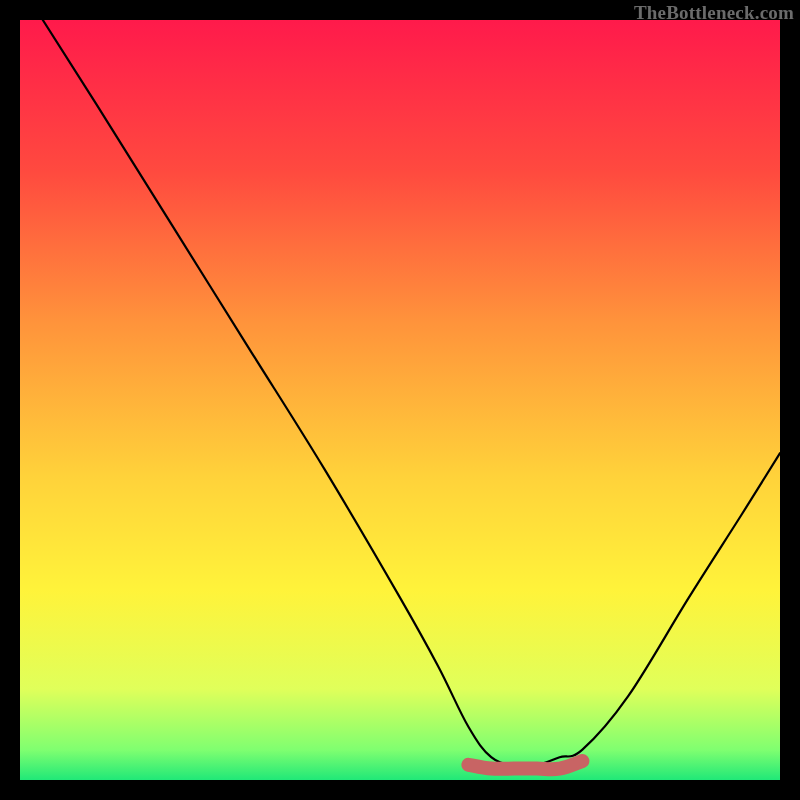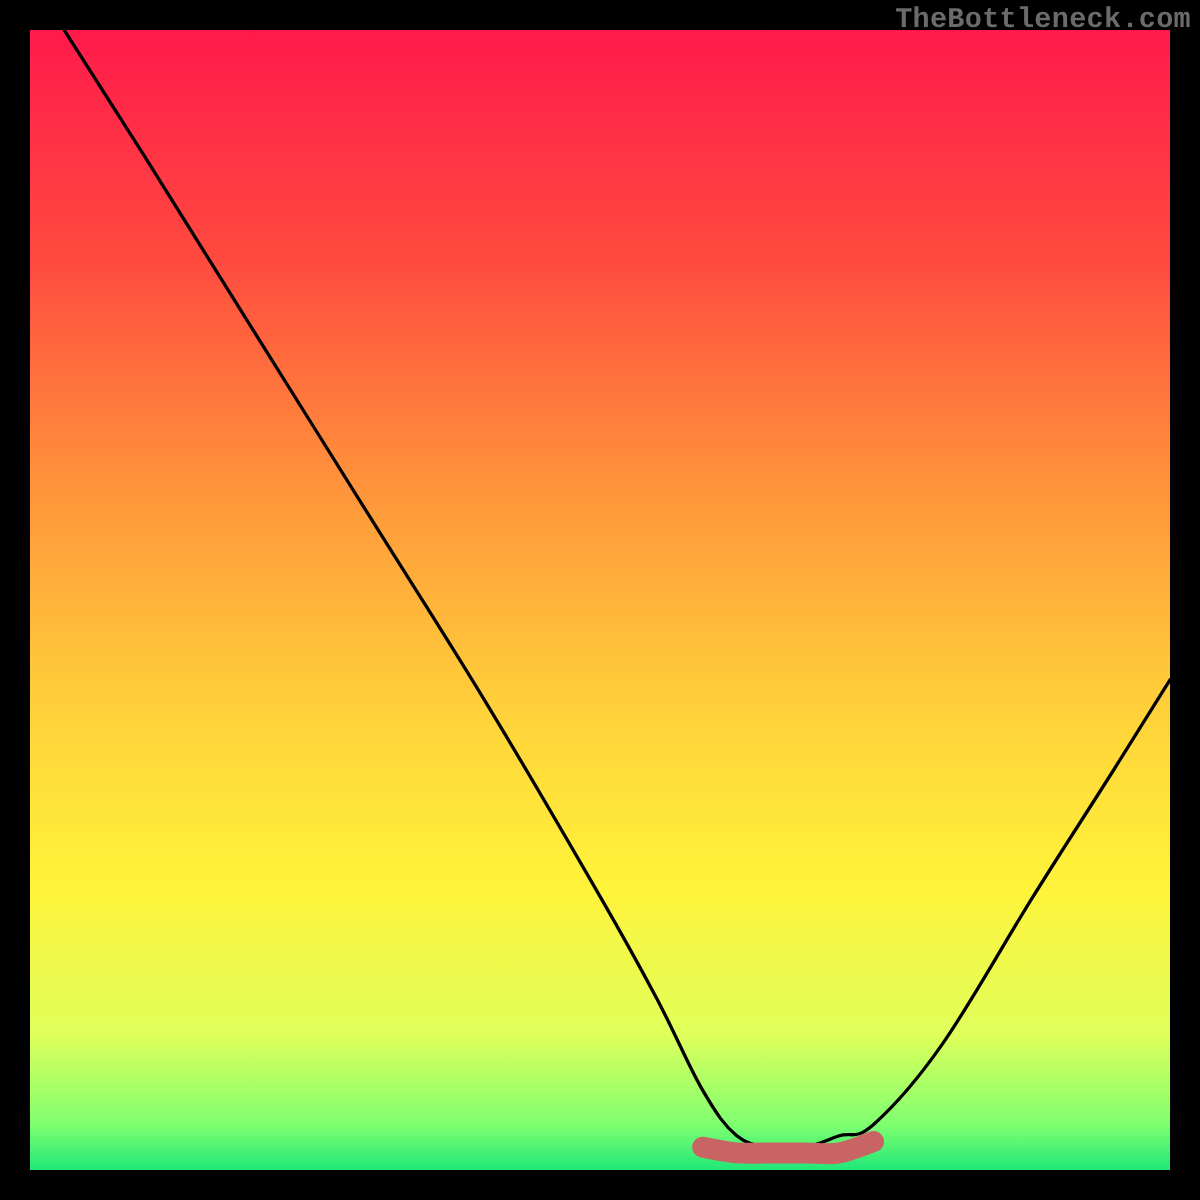--- a/index.html
+++ b/index.html
@@ -34,21 +34,21 @@
     position: absolute;
     left: 0;
     top: 0;
     width: 100%;
     height: 100%;
   }
   .watermark {
     position: absolute;
     top: 2px;
     right: 6px;
-    font-family: Liberation Mono, monospace;
+    font-family: Liberation Serif, serif;
     font-size: 19px;
     font-weight: 600;
     color: #6b6b6b;
     letter-spacing: 0.2px;
   }
 </style>
 </head>
 <body>
 
 <div class="container">

